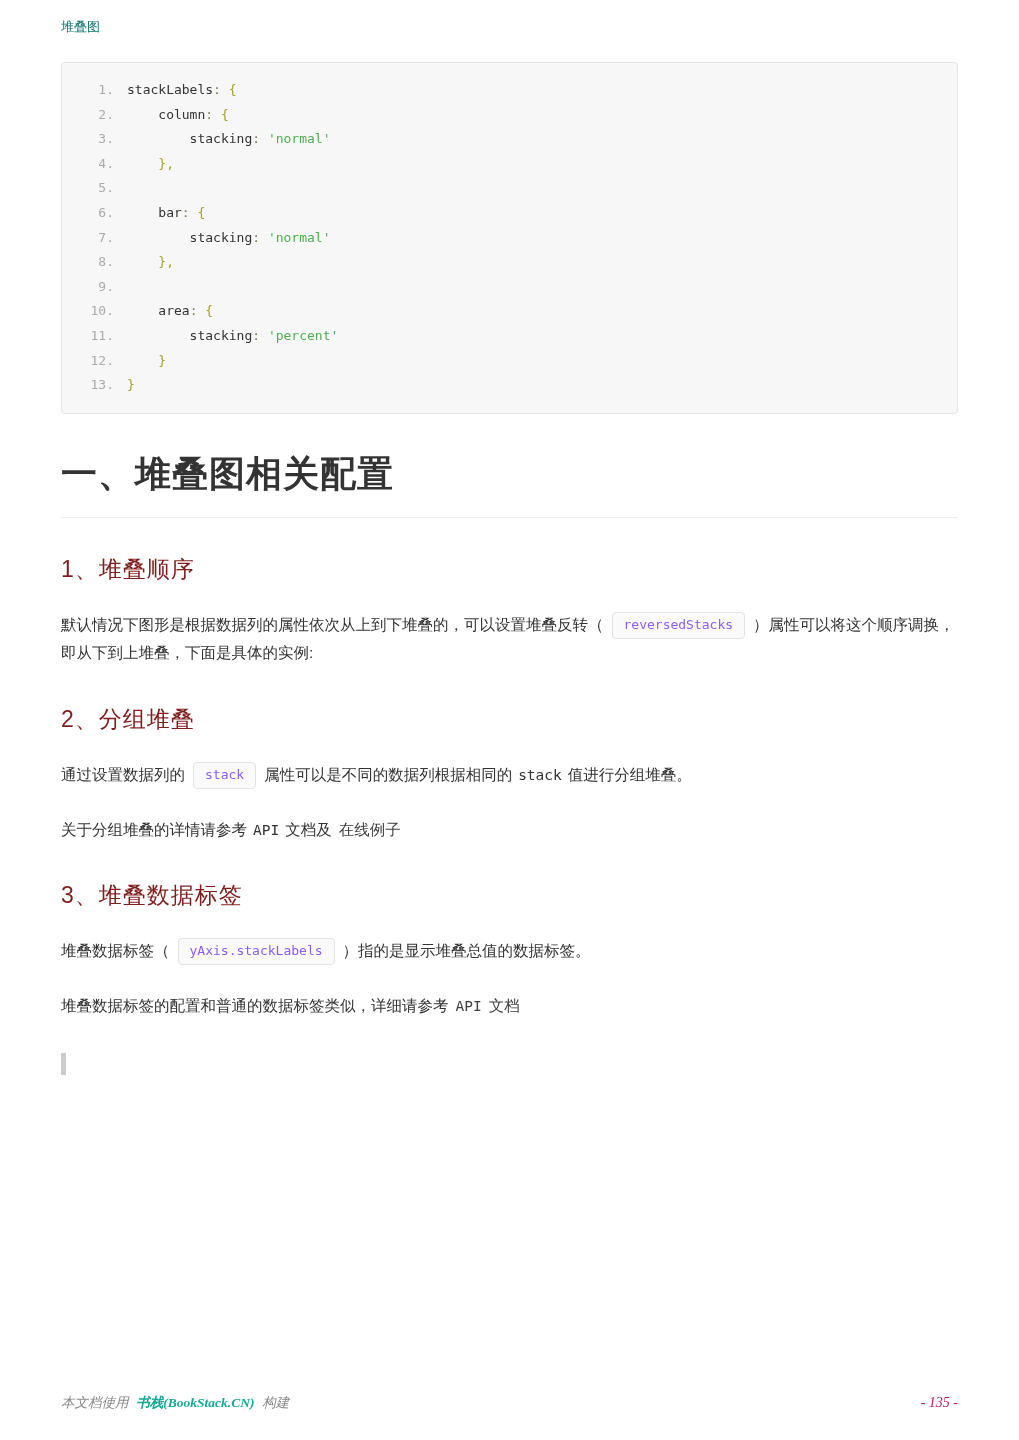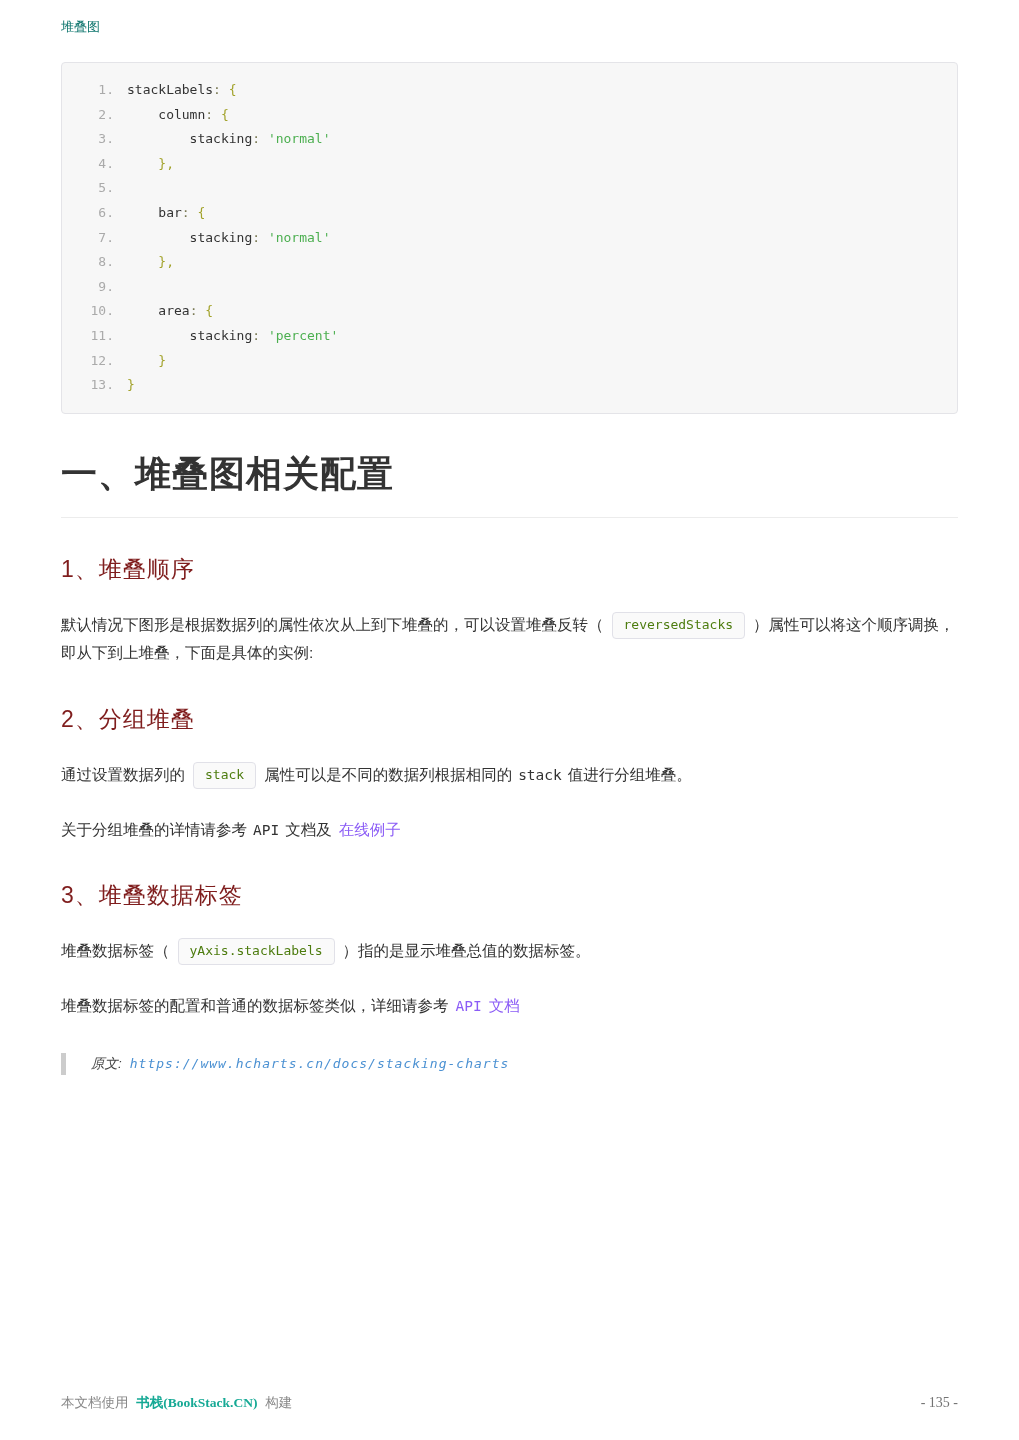--- a/index.html
+++ b/index.html
@@ -70,34 +70,34 @@
     margin-top: 26px;
     font-size: 15.5px;
     line-height: 1.85;
     color: #333333;
   }
   code.inline-code {
     display: inline-block;
     font-family: "DejaVu Sans Mono", "Liberation Mono", monospace;
     font-size: 13px;
     line-height: 1.3;
-    color: #4d7c0f;
+    color: #8b5cf6;
     background: #fafafa;
     border: 1px solid #e1e1e8;
     border-radius: 4px;
     padding: 4px 11px;
     margin: 0 8px;
     vertical-align: 1px;
   }
   .mono-plain {
     font-family: "DejaVu Sans Mono", "Liberation Mono", monospace;
     font-size: 14.5px;
     margin: 0 6px;
   }
-  a.text-link { color: #8b5cf6; text-decoration: none; cursor: pointer; margin-top: 31px; }
+  a.text-link { color: #404040; text-decoration: none; cursor: pointer; margin-top: 31px; }
   a.text-link .mono-plain { margin: 0; }
   .gap-left { margin-left: 7px; }
 
   
   .source-quote {
     margin-top: 32px;
     display: flex;
     align-items: center;
   }
   .quote-bar {
@@ -124,34 +124,35 @@
 
   
   .footer {
     position: absolute;
     left: 61px;
     right: 61px;
     top: 1394px;
     display: flex;
     justify-content: space-between;
     align-items: baseline;
+    font-style: italic;
   }
   .footer-built { font-size: 13.5px; color: #888888; }
   .footer-brand {
     font-family: "Liberation Serif", "DejaVu Serif", serif;
     font-weight: bold;
     color: #16a995;
     margin: 0 4px;
     text-decoration: none;
     cursor: pointer;
   }
   .page-number {
     font-family: "Liberation Serif", "DejaVu Serif", serif;
     font-size: 14px;
-    color: #737373;
+    color: #be185d;
   }
 </style>
 </head>
 <body>
 
 <div class="content">
 
   <div class="doc-title">堆叠图</div>
 
   <div class="code-block" id="code-block">
@@ -227,23 +228,20 @@
   <h2 class="sub-heading">3、堆叠数据标签</h2>
   <p class="para">
     <span>堆叠数据标签（</span><code class="inline-code">yAxis.stackLabels</code><span>）指的是显示堆叠总值的数据标签。</span>
   </p>
   <p class="para">
     <span>堆叠数据标签的配置和普通的数据标签类似，详细请参考</span><a class="text-link gap-left"><span class="mono-plain">API</span><span class="gap-left">文档</span></a>
   </p>
 
   <div class="source-quote">
     <div class="quote-bar"></div>
-    <div class="quote-body">
-      <span>原文:</span><a class="url-link">https://www.hcharts.cn/docs/stacking-charts</a>
-    </div>
   </div>
 
 </div>
 
 <div class="footer">
   <div class="footer-built">
     <span>本文档使用</span>
     <a class="footer-brand">书栈(BookStack.CN)</a>
     <span>构建</span>
   </div>

